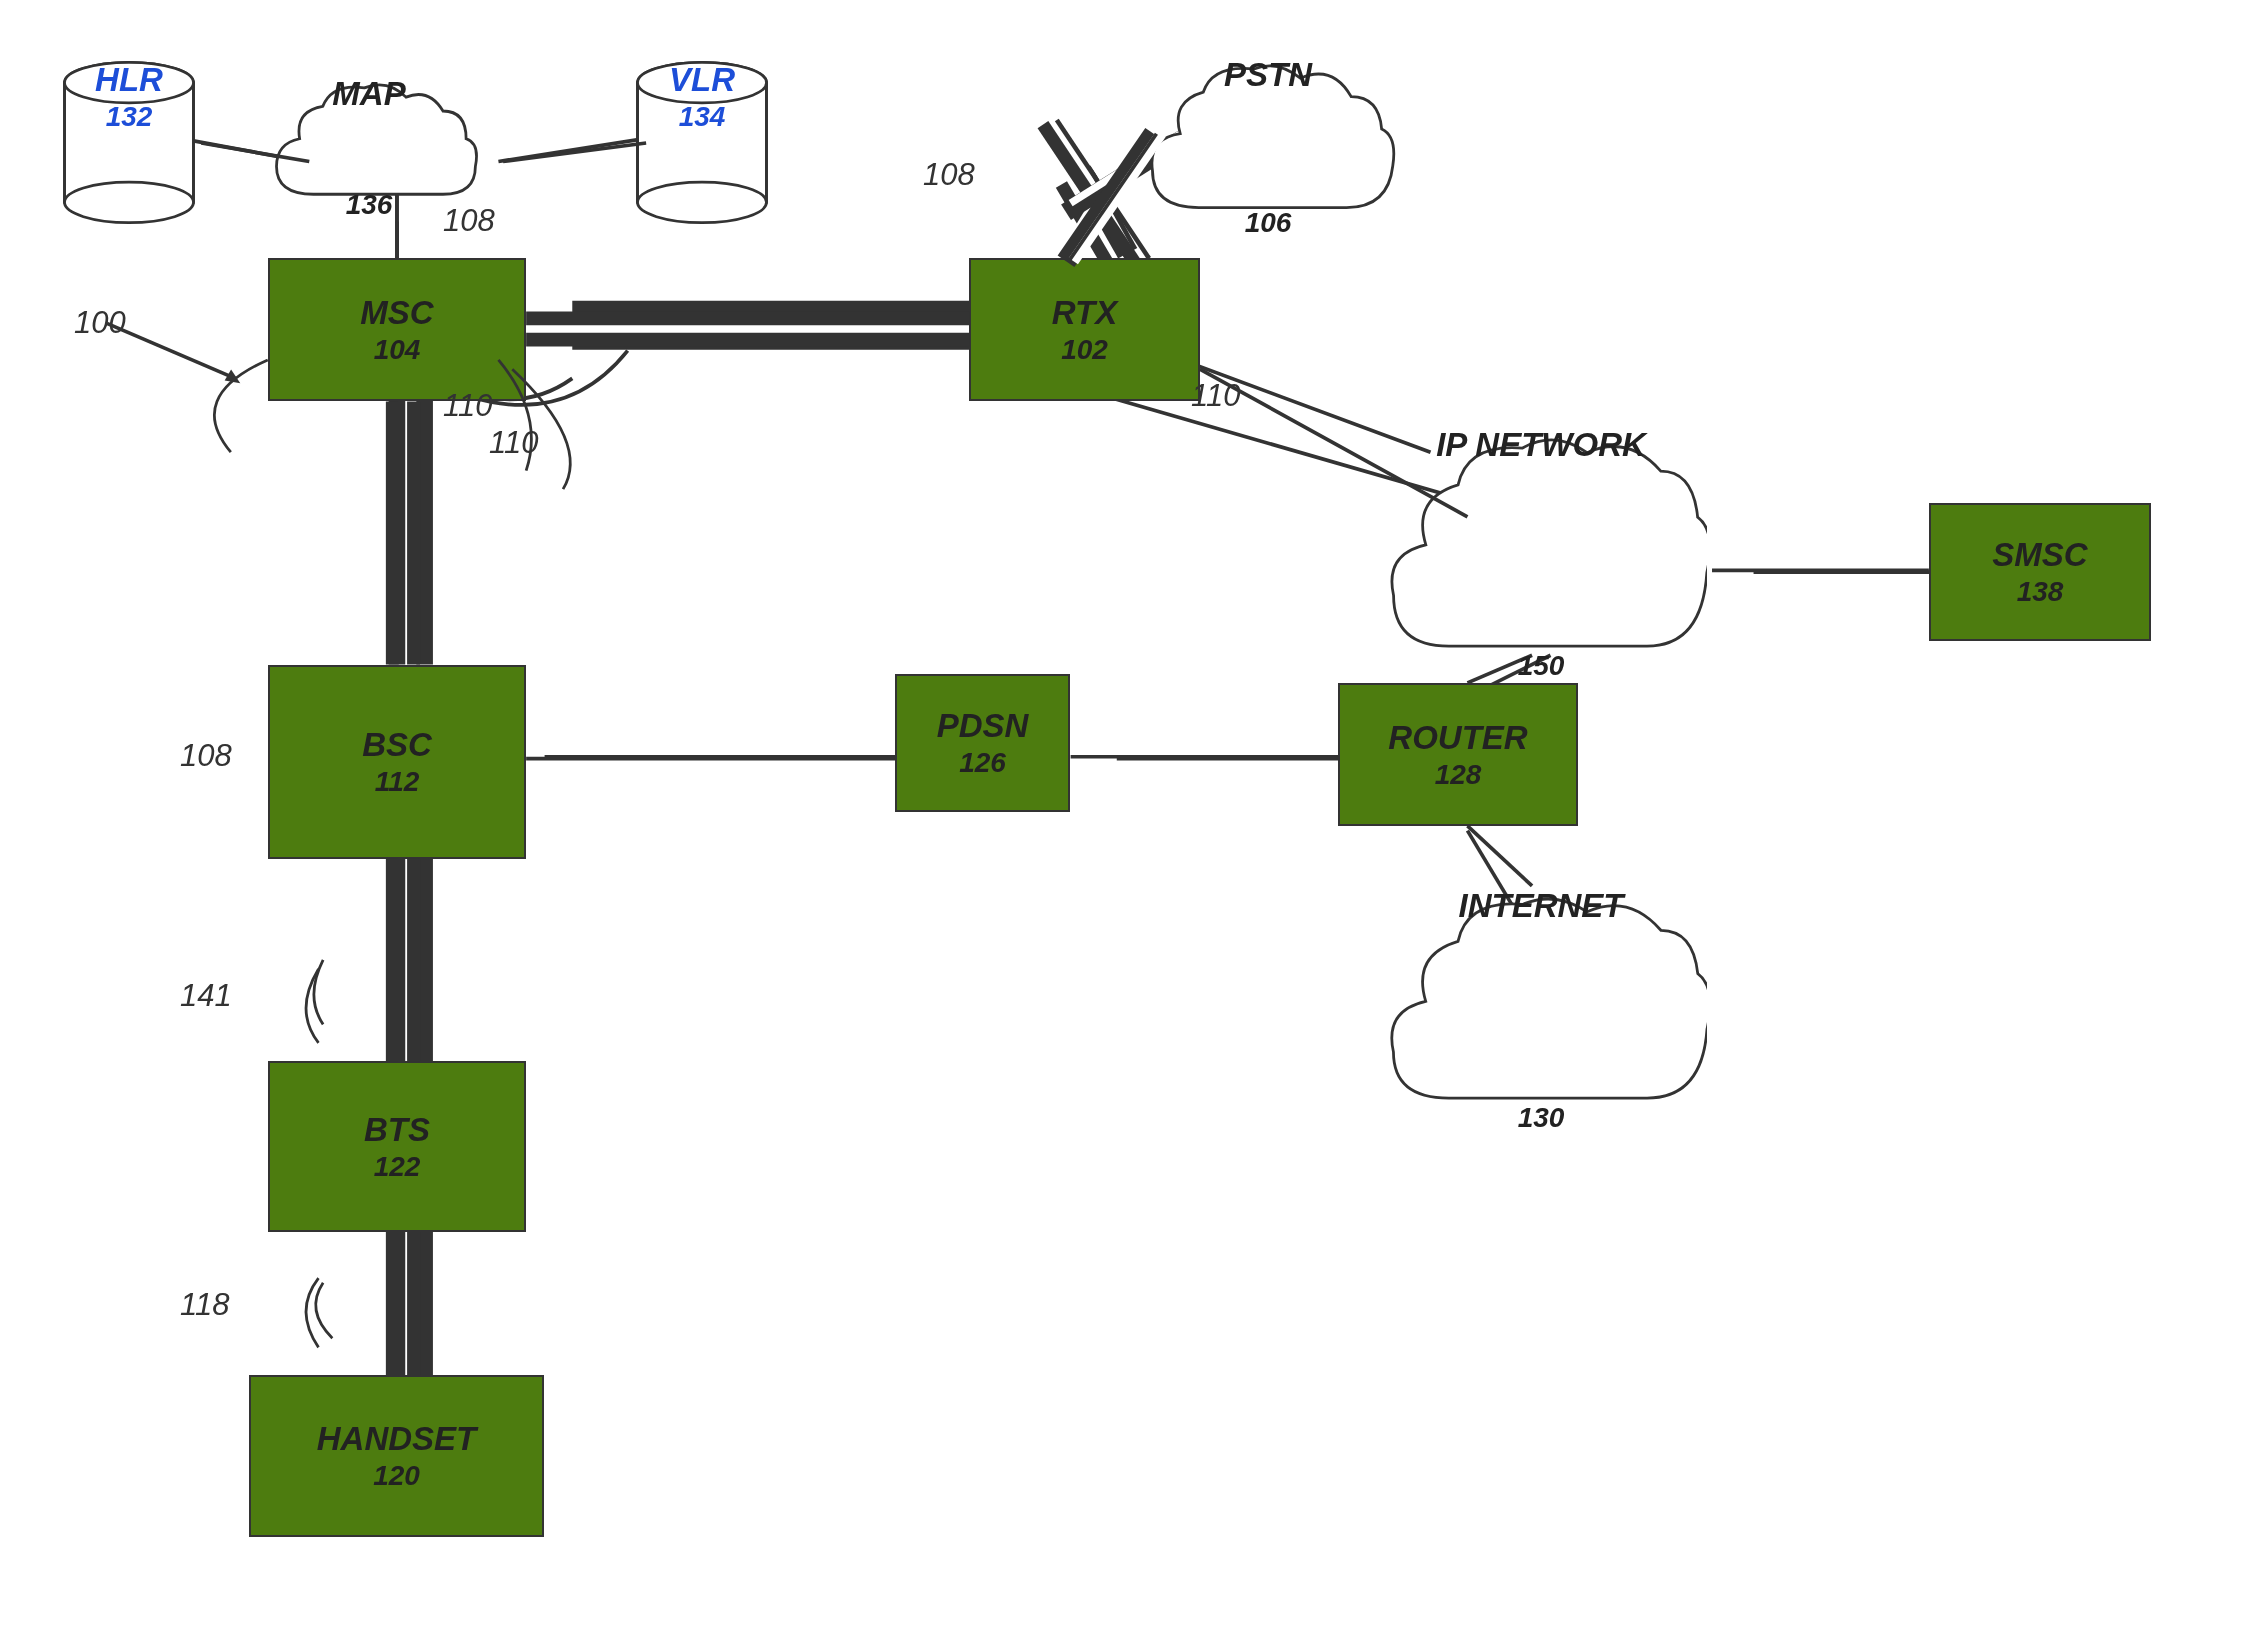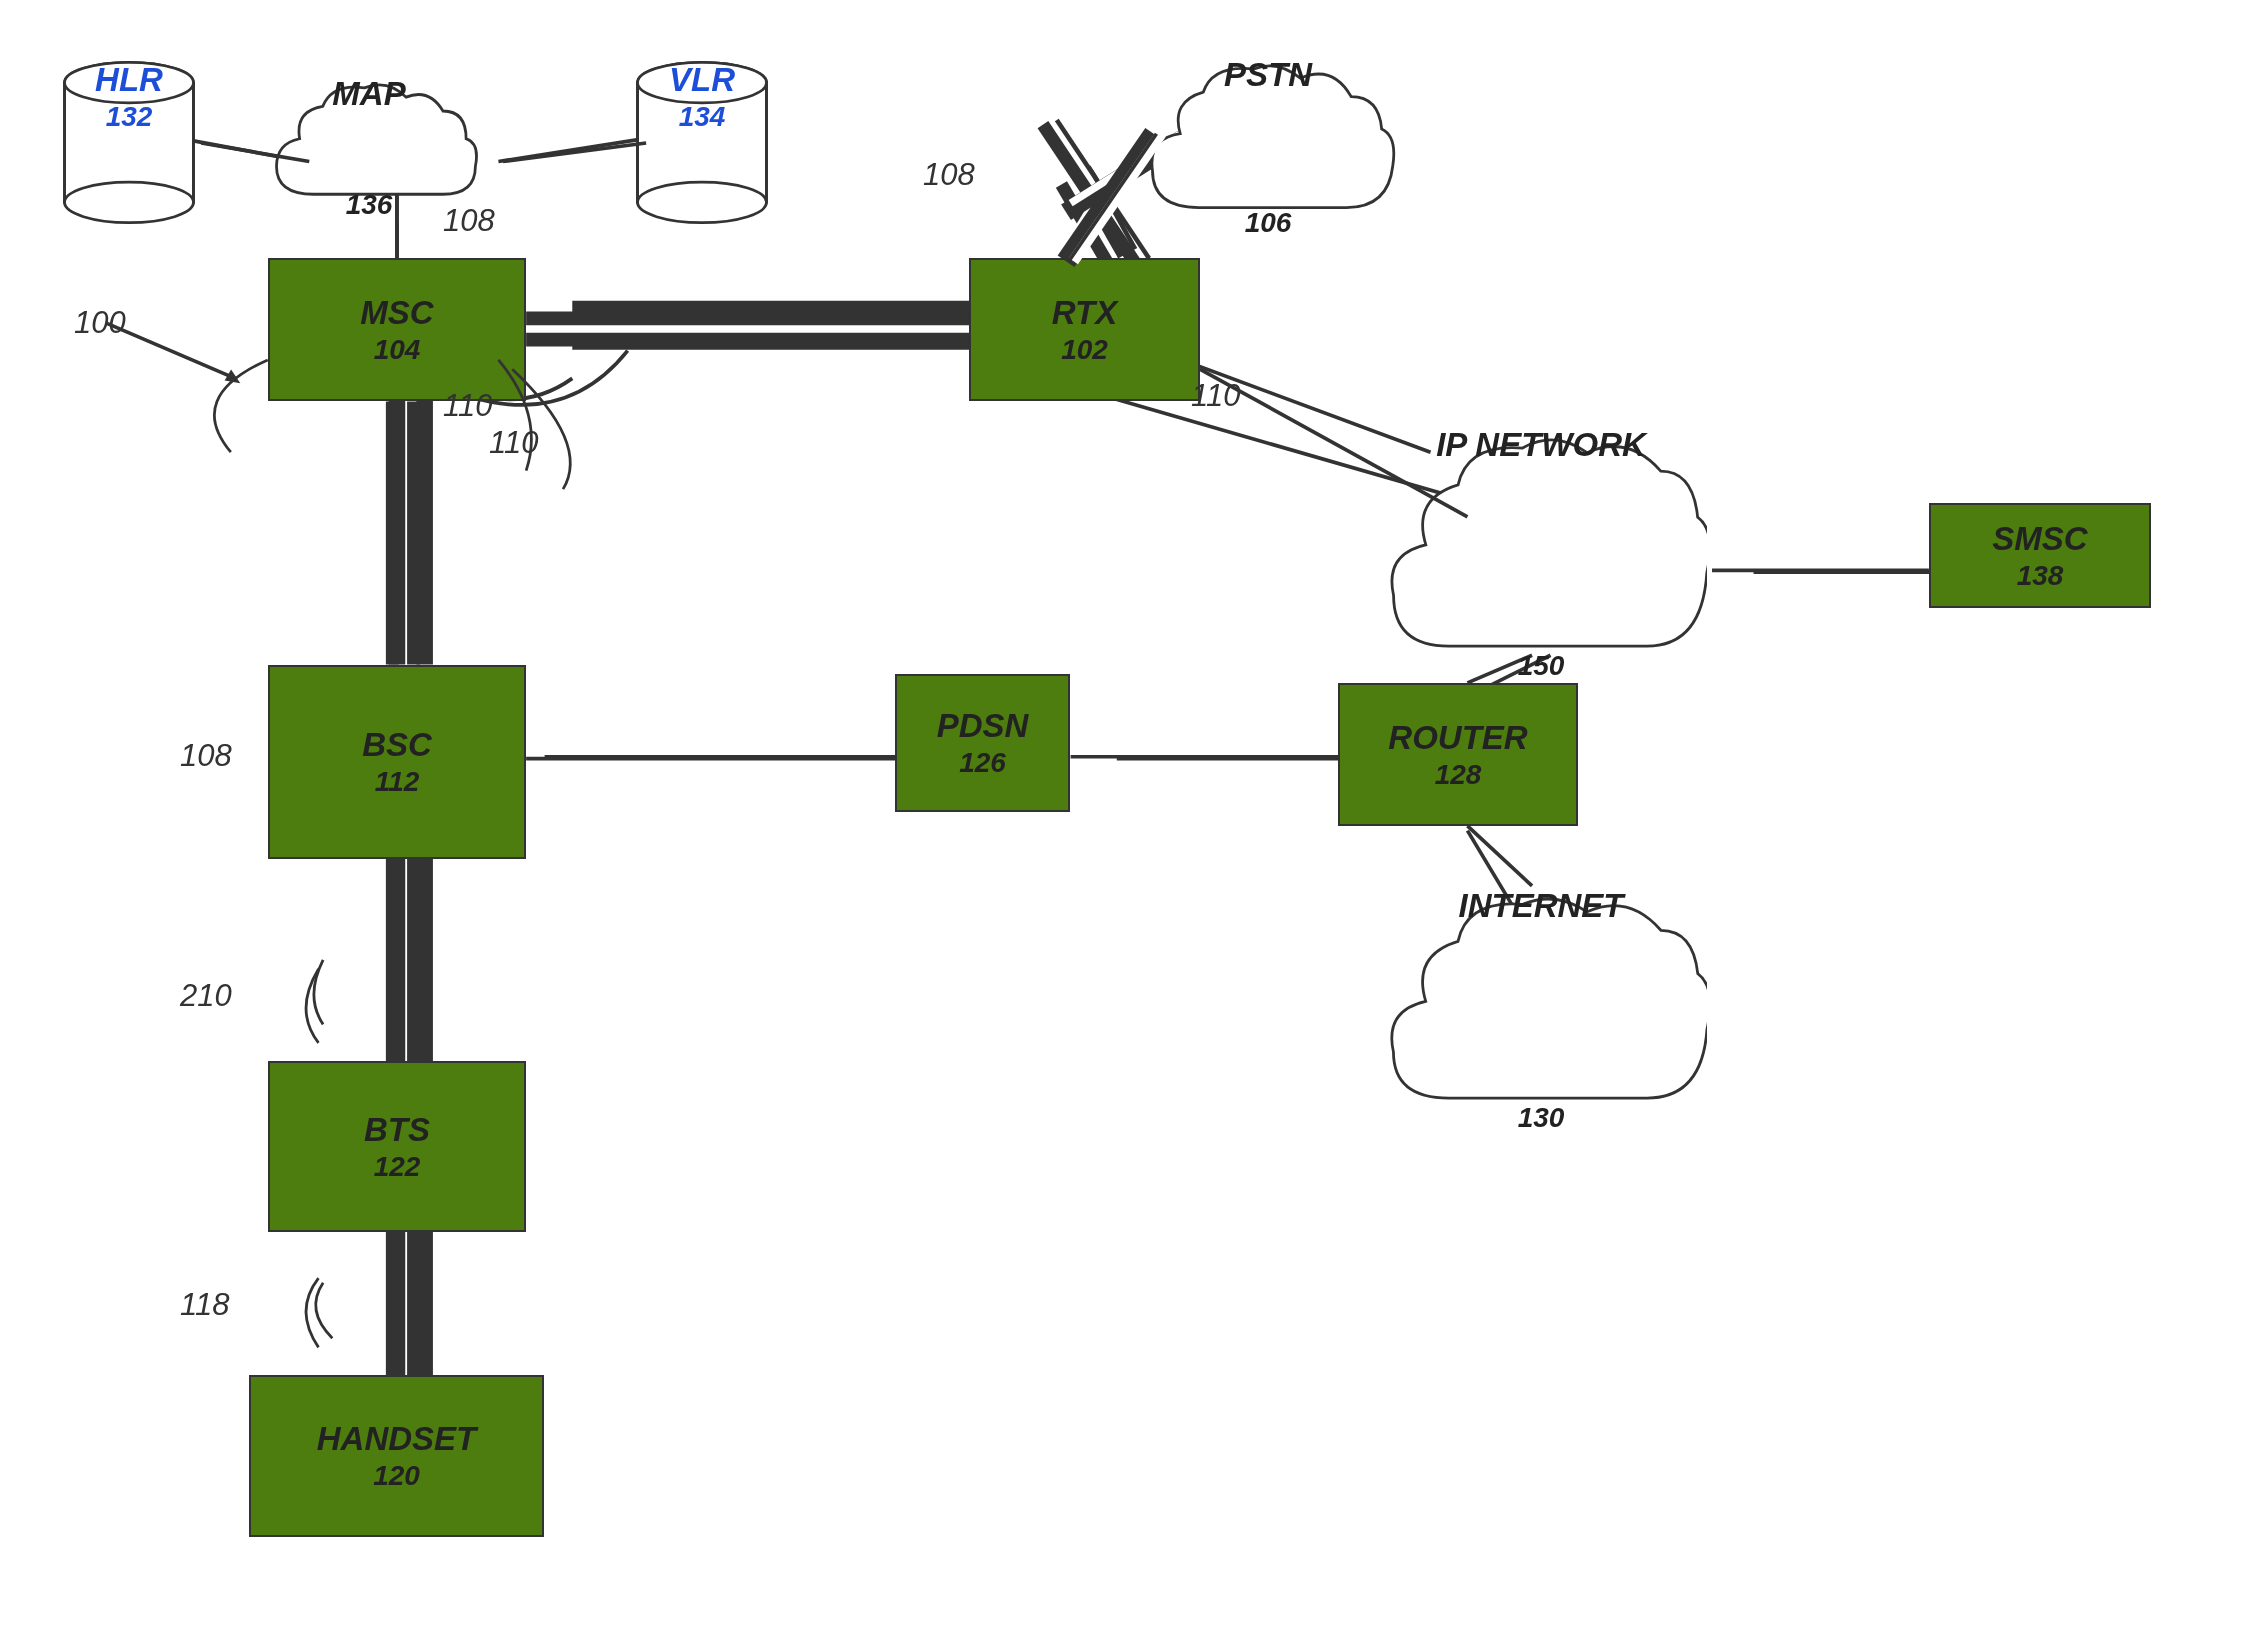--- a/index.html
+++ b/index.html
@@ -218,21 +218,21 @@
   </div>
 
   <div class="cloud" style="left:1375px; top:425px; width:332px; height:258px;">
     <svg width="332" height="258" viewBox="0 0 360 280">
       <path d="M 80,240 Q 20,240 20,185 Q 10,140 55,130 Q 40,80 90,65 Q 100,20 160,25 Q 195,5 230,30 Q 275,10 310,50 Q 345,50 350,100 Q 370,115 360,160 Q 355,240 295,240 Z" fill="white" stroke="#333" stroke-width="3"></path>
     </svg>
     <div class="cloud-label">IP NETWORK</div>
     <div class="cloud-label" style="font-size:28px;">150</div>
   </div>
 
-  <div class="box" style="left:1929px; top:503px; width:222px; height:105px;">
+  <div class="box" style="left:1929px; top:503px; width:222px; height:138px;">
     <div class="box-label">SMSC</div>
     <div class="box-label" style="font-size:28px;">138</div>
   </div>
 
   <div class="box" style="left:268px; top:665px; width:258px; height:194px;">
     <div class="box-label">BSC</div>
     <div class="box-label" style="font-size:28px;">112</div>
   </div>
 
   <div class="box" style="left:895px; top:674px; width:175px; height:138px;">
@@ -267,21 +267,21 @@
 
   <div class="ref-label" style="left:443px; top:203px;">108</div>
 
   <div class="ref-label" style="left:180px; top:738px;">108</div>
 
   <div class="ref-label" style="left:1191px; top:378px;">110</div>
 
   <div class="ref-label" style="left:443px; top:388px;">110</div>
   <div class="ref-label" style="left:489px; top:425px;">110</div>
 
-  <div class="ref-label" style="left:180px; top:978px;">210</div>
+  <div class="ref-label" style="left:180px; top:978px;">141</div>
 
   <div class="ref-label" style="left:180px; top:1287px;">118</div>
 
   <svg class="connector" width="2264" height="1651" style="z-index:1;" viewBox="0 0 2453 1789">
 
     <line x1="218" y1="155" x2="335" y2="175" stroke="#333" stroke-width="4"></line>
 
     <line x1="700" y1="155" x2="545" y2="175" stroke="#333" stroke-width="4"></line>
 
     <line x1="430" y1="240" x2="430" y2="280" stroke="#333" stroke-width="4"></line>

